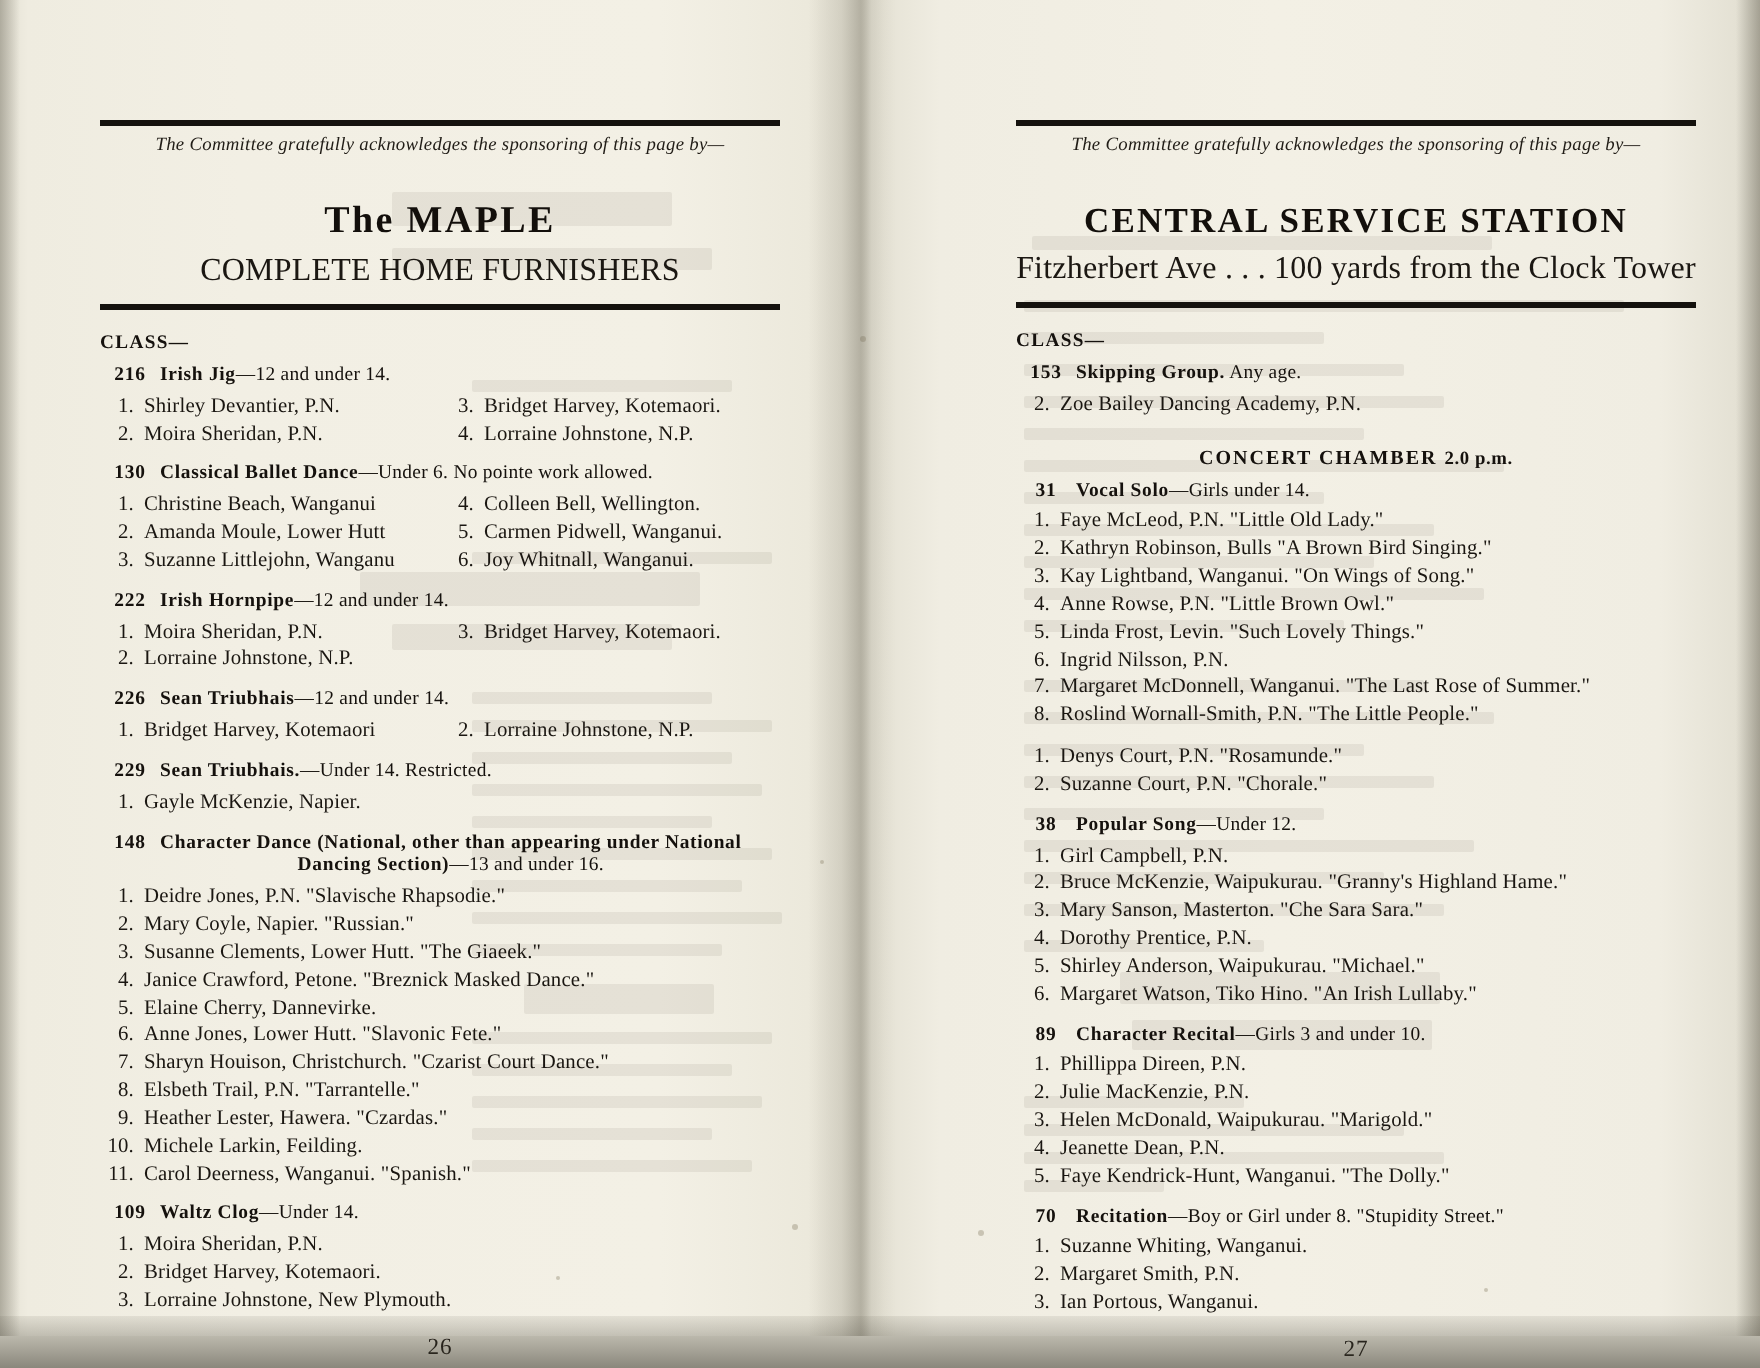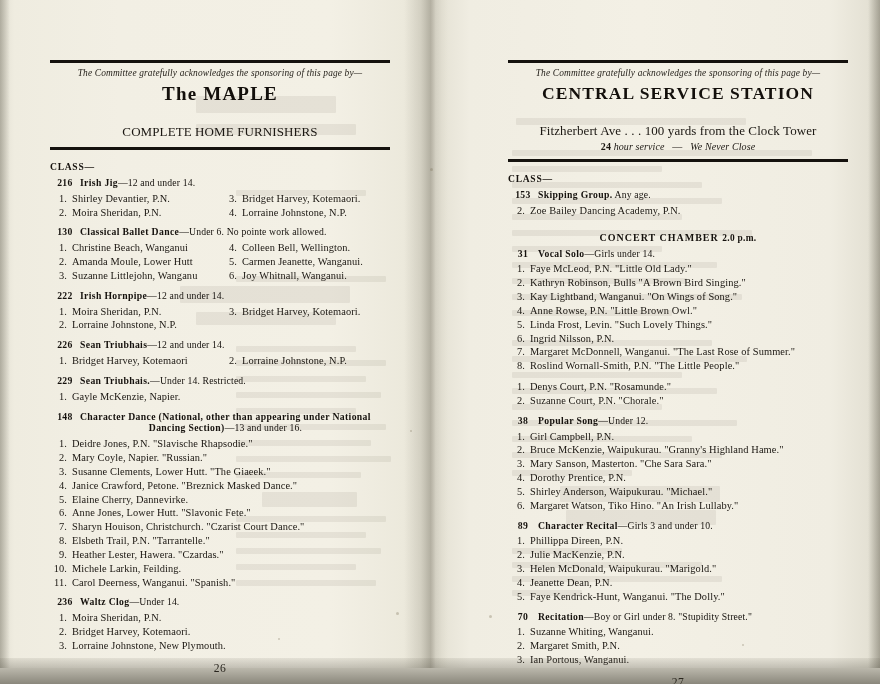--- a/index.html
+++ b/index.html
@@ -66,26 +66,26 @@
     color:#201c16;
     text-align:center;
     margin-top:5px;
     white-space:nowrap;
   }
   .sponsor{
     text-align:center;
     font-family:"Liberation Serif", serif;
     font-weight:bold;
     color:#130f0b;
-    margin-top:5px;
+    margin-top:22px;
   }
   .sponsor.maple{font-size:19px;letter-spacing:1.2px;}
   .sponsor.central{font-size:17.5px;letter-spacing:1.1px;}
   .tagline{
-    text-align:center;font-size:13px;color:#1b1712;margin-top:19px;
+    text-align:center;font-size:16px;color:#1b1712;margin-top:5px;
     letter-spacing:.1px;
   }
   .tagline.small{font-size:10px;margin-top:2px;}
   .tagline b{font-weight:bold;}
   .tagline i{font-style:italic;}
   .addrline{
     display:flex;justify-content:space-between;align-items:center;
     font-size:10.6px;color:#1b1712;margin-top:3px;
   }
   .addrline .dash{
@@ -267,21 +267,21 @@
                 <span class="nm">Colleen Bell, Wellington.</span>
               </span>
             </div>
             <div class="row">
               <span class="col">
                 <span class="idx">2.</span>
                 <span class="nm">Amanda Moule, Lower Hutt</span>
               </span>
               <span class="col">
                 <span class="idx">5.</span>
-                <span class="nm">Carmen Jeanette, Wanganui.</span>
+                <span class="nm">Carmen Pidwell, Wanganui.</span>
               </span>
             </div>
             <div class="row">
               <span class="col">
                 <span class="idx">3.</span>
                 <span class="nm">Suzanne Littlejohn, Wanganu</span>
               </span>
               <span class="col">
                 <span class="idx">6.</span>
                 <span class="nm">Joy Whitnall, Wanganui.</span>
@@ -418,21 +418,21 @@
             <div class="row">
               <span class="col full">
                 <span class="idx">11.</span>
                 <span class="nm">Carol Deerness, Wanganui.   "Spanish."</span>
               </span>
             </div>
           </div>
         </div>
         <div class="entry">
           <div class="entry-head">
-            <span class="entry-num">236</span>
+            <span class="entry-num">109</span>
             <span class="entry-title">Waltz Clog<span class="reg">—Under 14.</span></span>
           </div>
           <div class="names">
             <div class="row">
               <span class="col full">
                 <span class="idx">1.</span>
                 <span class="nm">Moira Sheridan, P.N.</span>
               </span>
             </div>
             <div class="row">
@@ -457,26 +457,20 @@
   <div class="page right">
 
     <hr class="rule top">
 
     <div class="ack">The Committee gratefully acknowledges the sponsoring of this page by—</div>
 
     <div class="sponsor central">CENTRAL   SERVICE   STATION</div>
 
     <div class="tagline">Fitzherbert Ave . . . 100 yards from the Clock Tower</div>
 
-    <div class="tagline small">
-      <b>24</b>
-      <i>hour service</i>
-      &nbsp;&nbsp;<span>—</span>&nbsp;&nbsp;
-      <i>We Never Close</i>
-    </div>
 
     <hr class="rule bottom">
 
     <div class="classword">CLASS—</div>
 
     <div id="right-entries-top">
         <div class="entry">
           <div class="entry-head">
             <span class="entry-num">153</span>
             <span class="entry-title">Skipping Group.<span class="reg">  Any age.</span></span>

